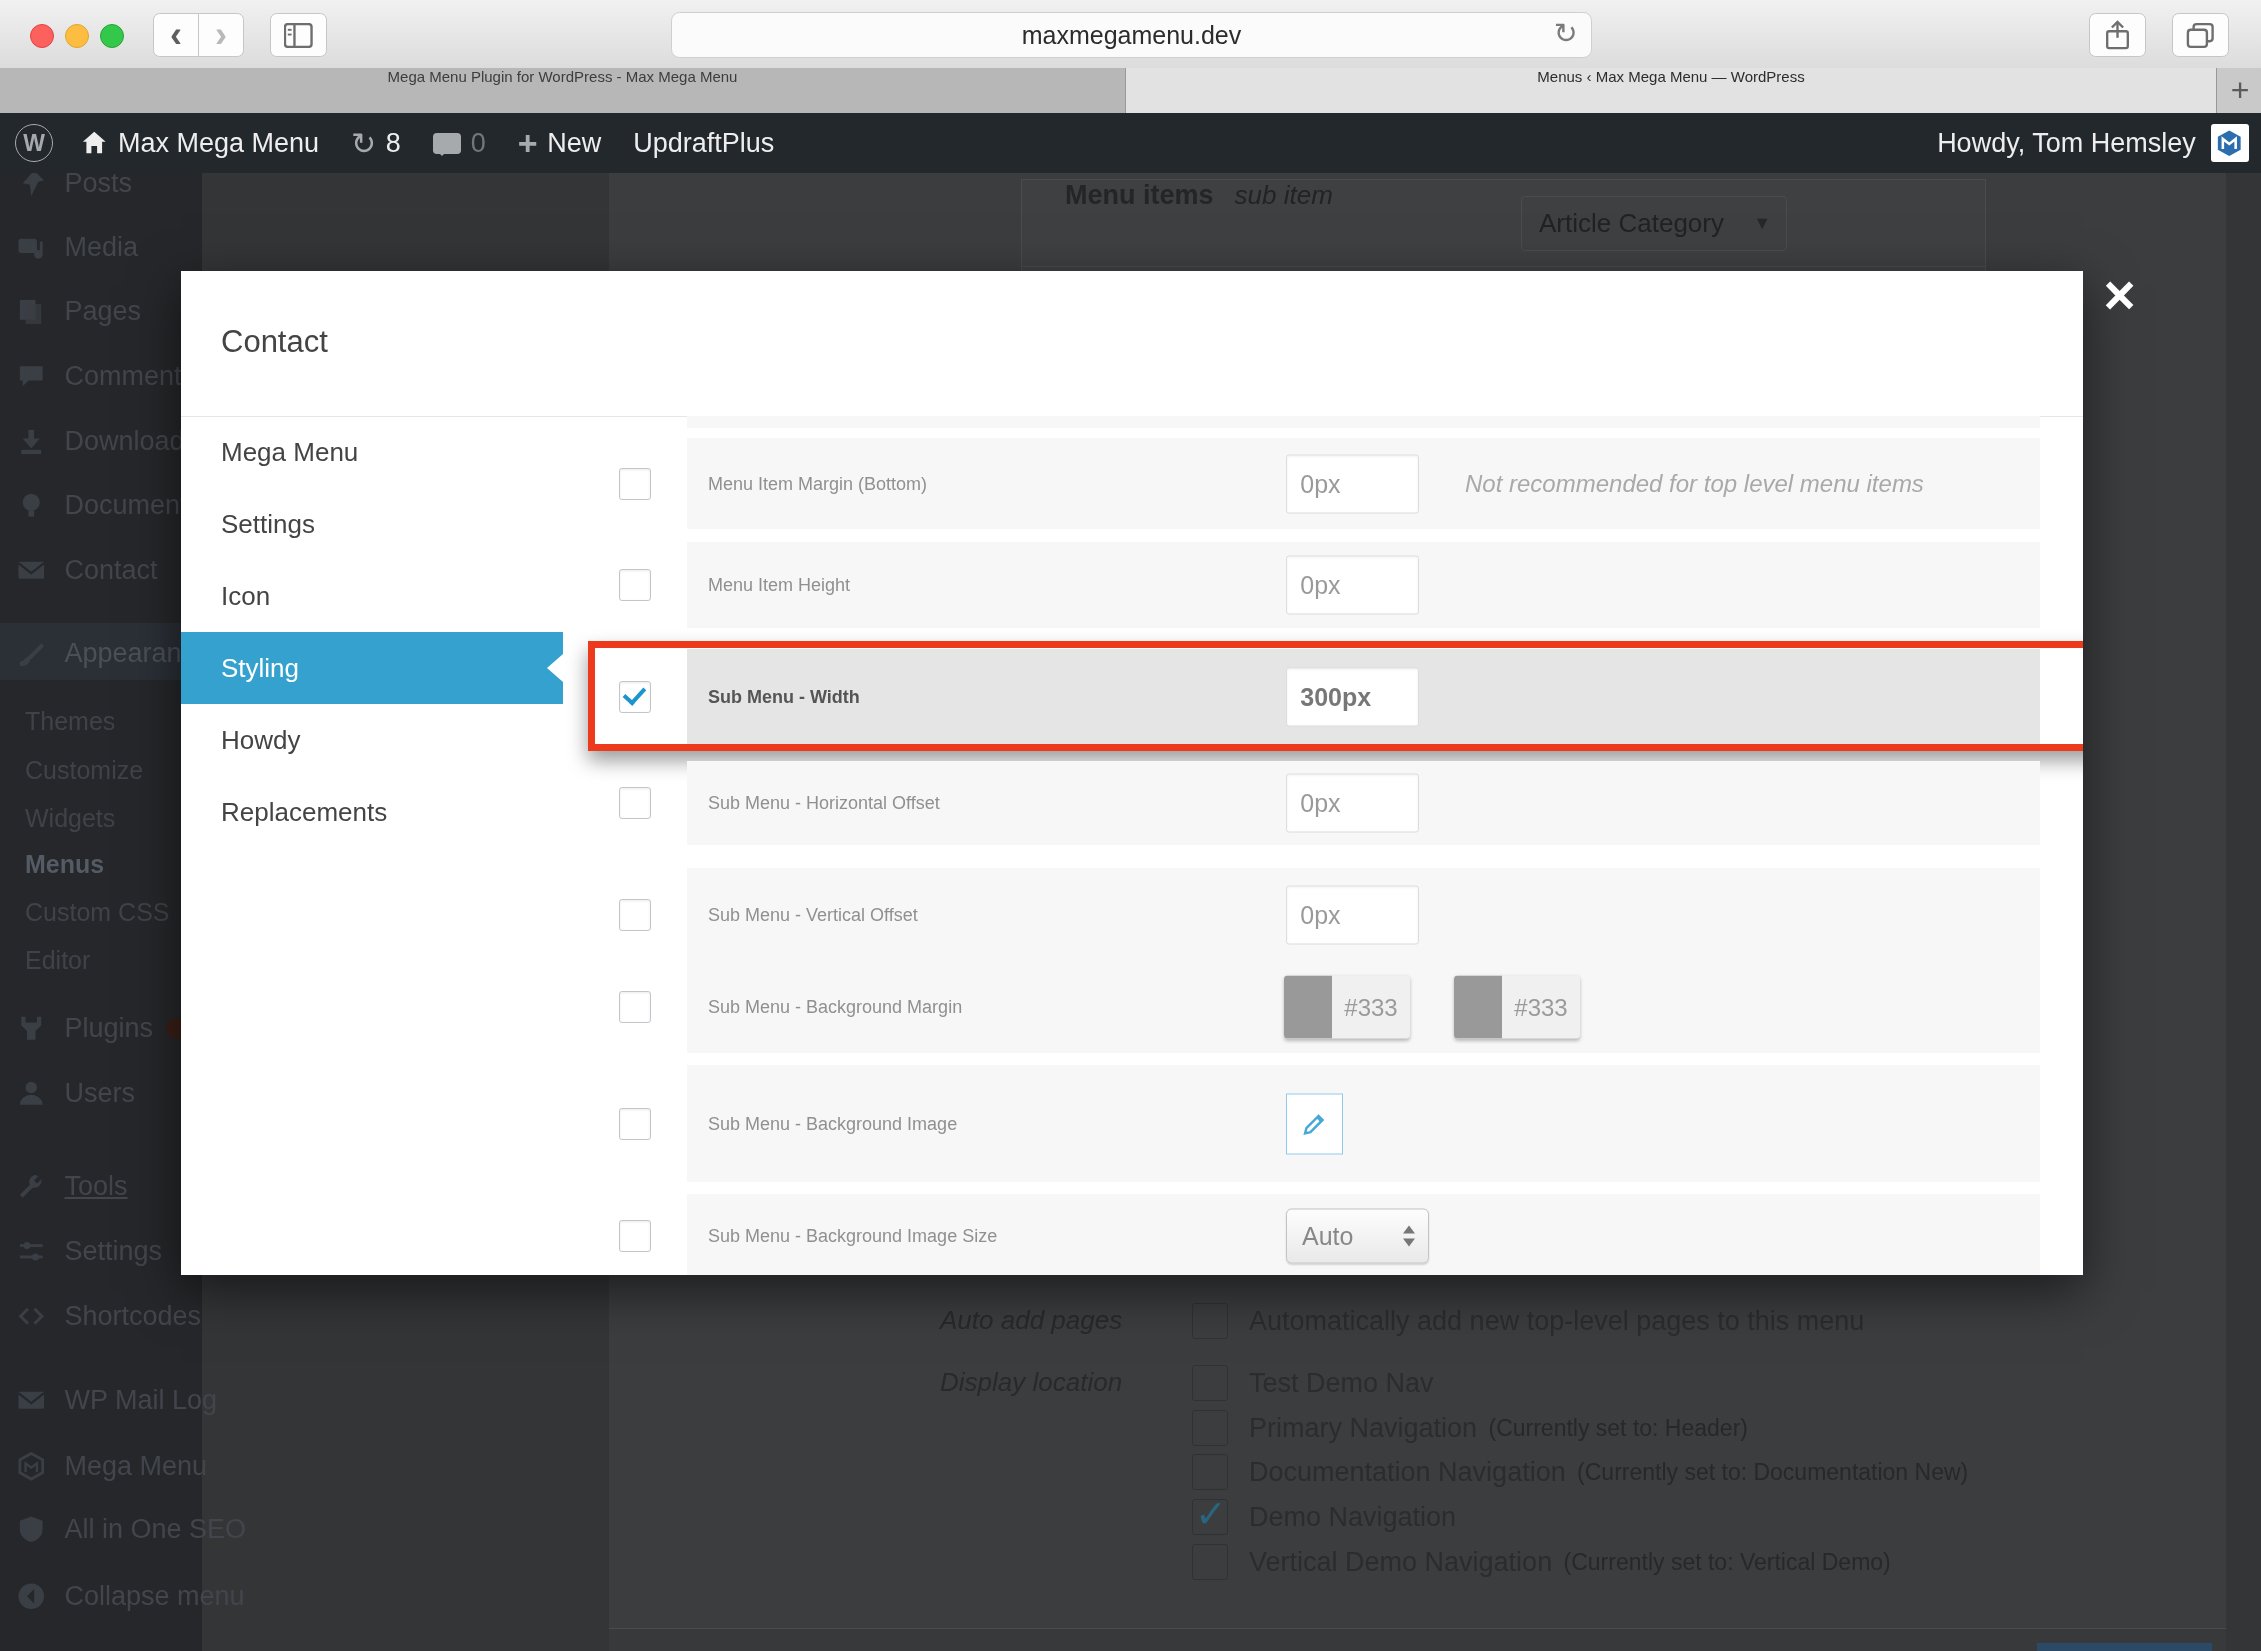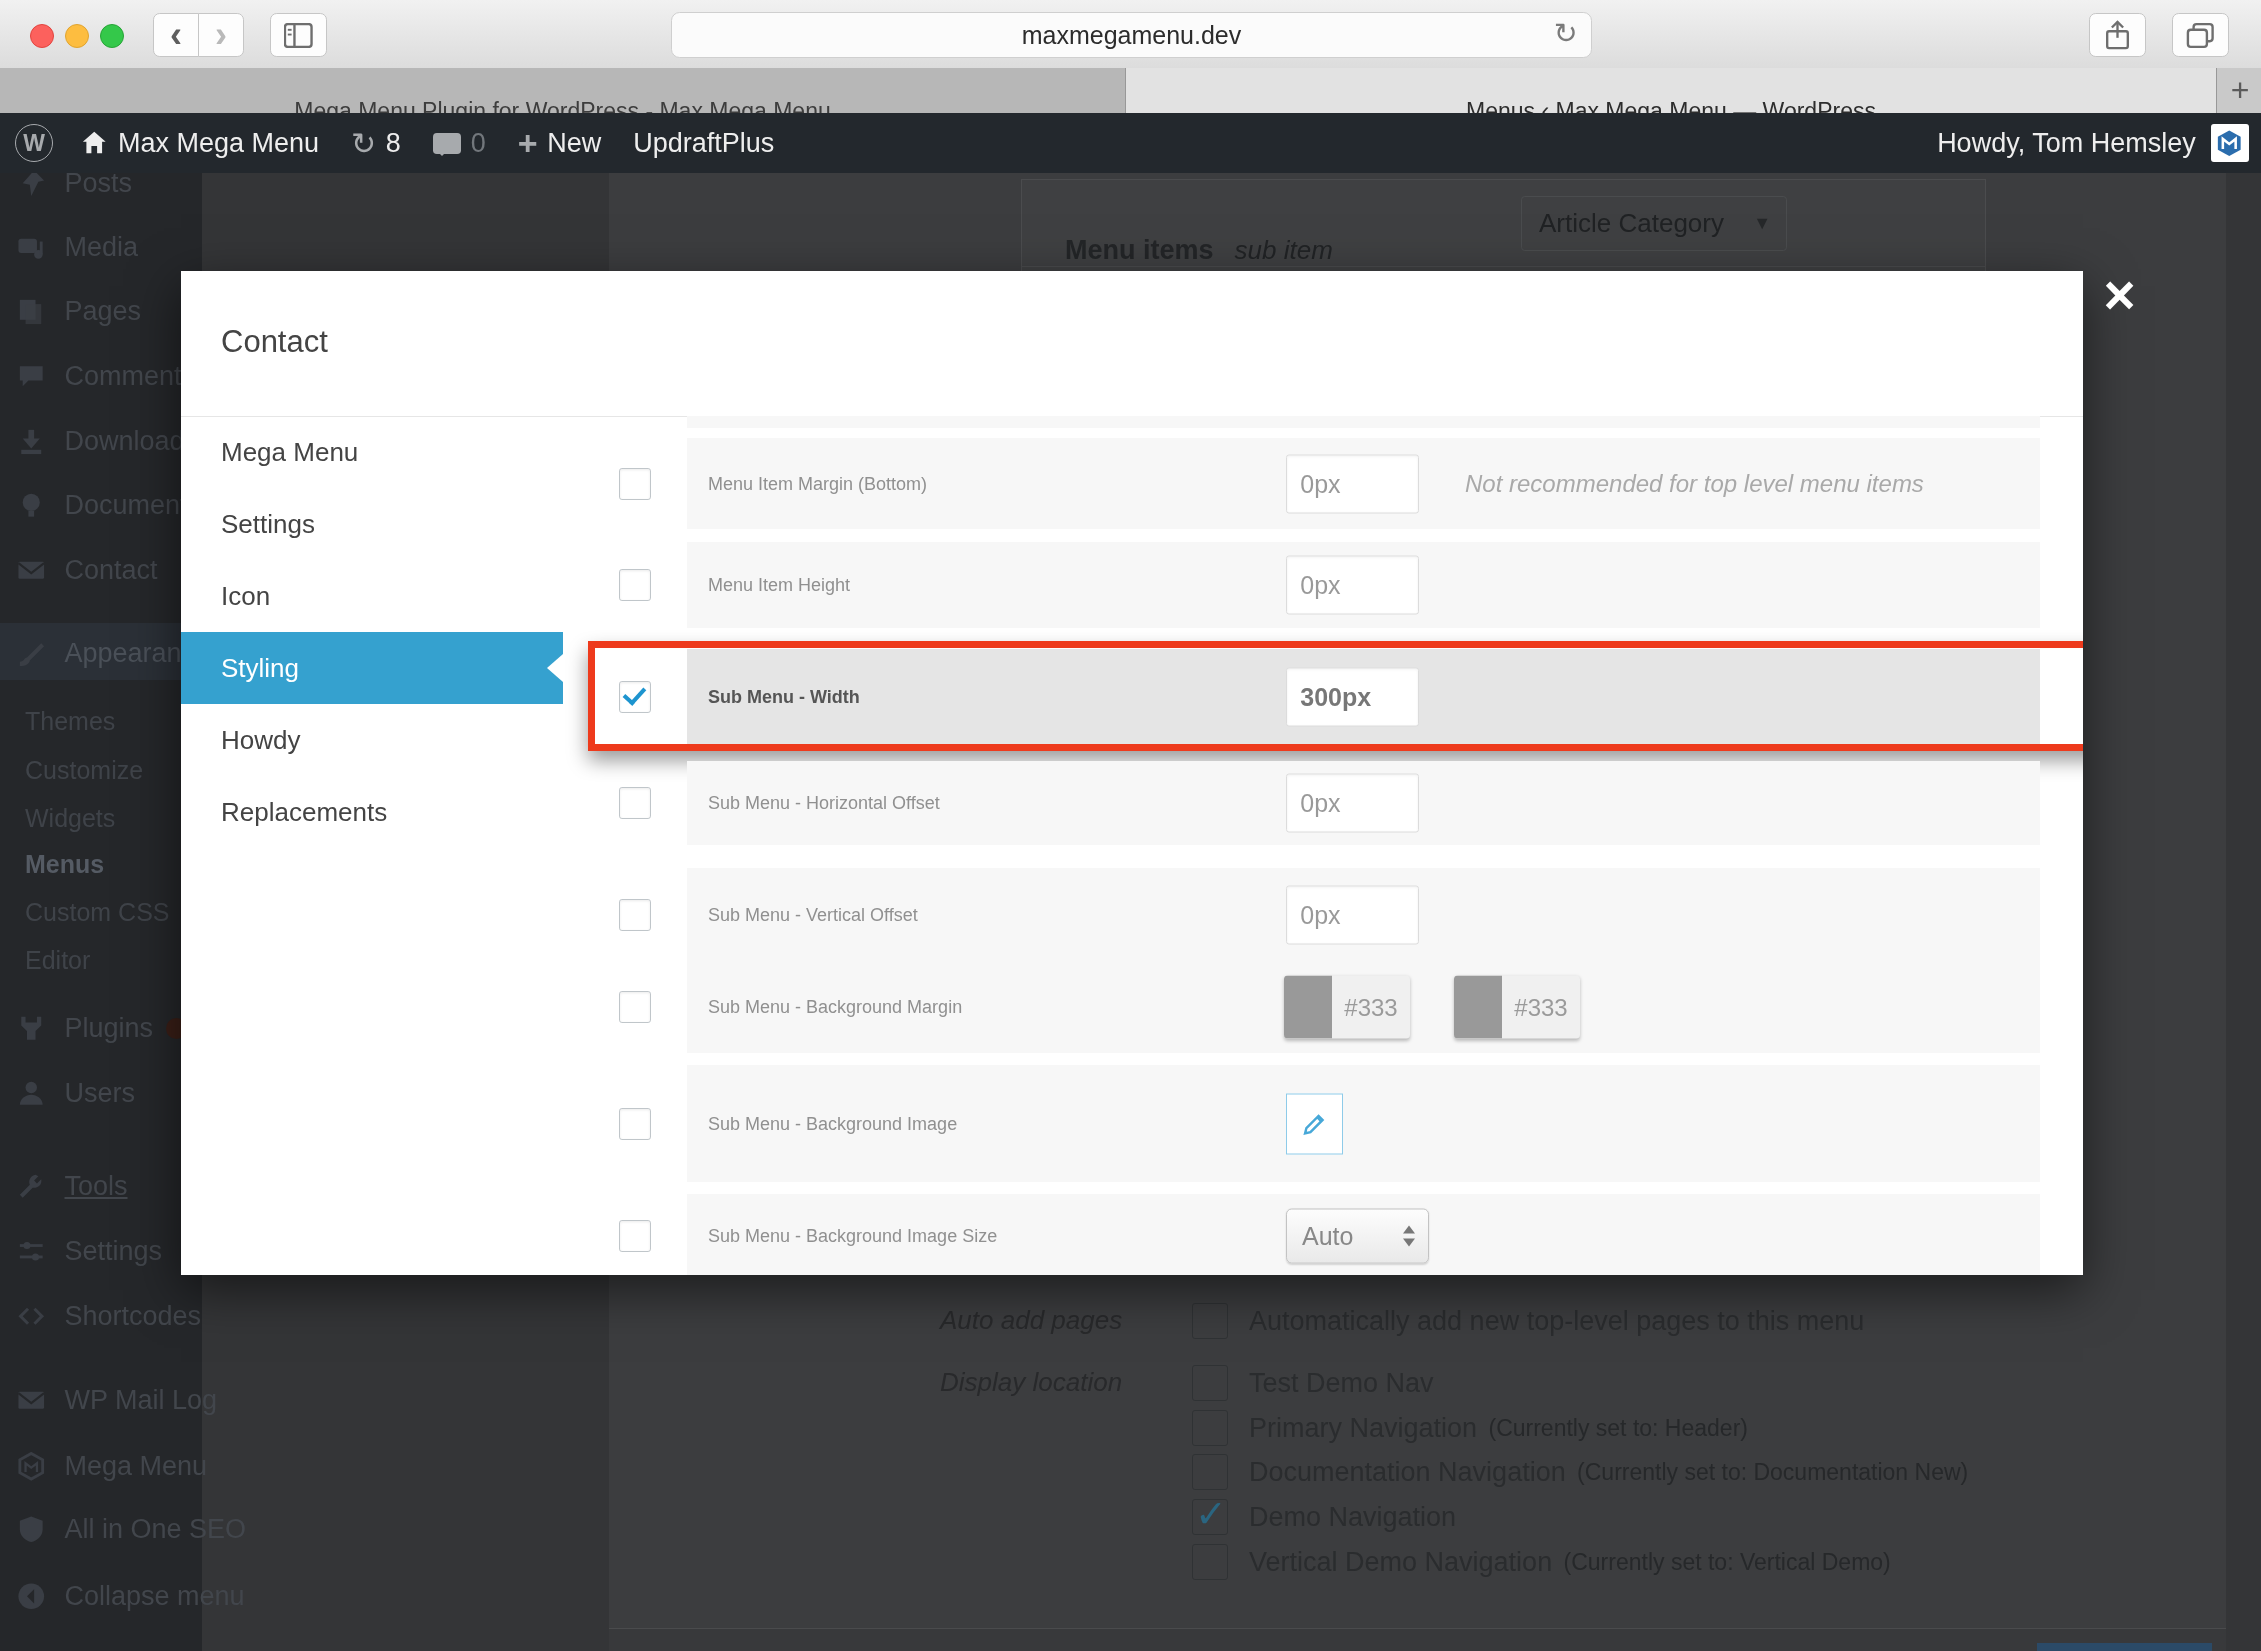--- a/index.html
+++ b/index.html
@@ -18,22 +18,22 @@
     border-radius:6.7px;display:flex;align-items:center;justify-content:center;color:#5f5f5f;}
   .cbtn.dis{color:#b9b9b9;}
   .chev{font-size:36px;line-height:38px;font-weight:bold;}
   .urlfield{position:absolute;left:671px;top:12.4px;width:919px;height:44px;background:#fbfbfb;
     border:1px solid #cfcfcf;border-radius:8.6px;display:flex;align-items:center;justify-content:center;
     font-size:25px;color:#2c2c2c;}
   .reload{position:absolute;right:13.3px;top:3.8px;font-size:28.5px;color:#7b7b7b;}
 
   
   .tabbar{position:absolute;left:0;top:68px;width:2262px;height:45px;background:#b7b7b7;}
-  .tab{position:absolute;top:0;height:57px;display:flex;align-items:flex-end;justify-content:center;
-    font-size:23px;}
+  .tab{position:absolute;top:0;height:57px;display:flex;align-items:flex-start;justify-content:center;
+    font-size:15px;}
   .tab.inactive{left:0;width:1125px;background:#b7b7b7;color:#3d3d3d;border-right:1px solid #989898;}
   .tab.active{left:1126px;width:1090px;background:#e2e2e2;color:#2d2d2d;}
   .newtab{position:absolute;left:2216px;top:0;width:46px;height:45px;background:#c9c9c9;
     border-left:1px solid #989898;display:flex;align-items:center;justify-content:center;
     font-size:32px;color:#5a5a5a;}
 
   
   .adminbar{position:absolute;left:0;top:113px;width:2262px;height:60px;background:#23282d;
     color:#eeeeee;font-size:27px;display:flex;align-items:center;}
   .ab-item{display:flex;align-items:center;margin-right:32px;white-space:nowrap;}
@@ -50,21 +50,21 @@
 
   
   .page{position:absolute;left:0;top:173px;width:2262px;height:1478px;background:#343537;overflow:hidden;}
   .bigcard{position:absolute;left:609px;top:0;width:1617px;height:1455px;background:#3c3d3f;}
   .card-divider{position:absolute;left:609px;top:1455px;width:1617px;height:1px;background:#4a4b4d;}
   .card-foot{position:absolute;left:609px;top:1456px;width:1617px;height:22px;background:#38393b;}
   .savemenu-sliver{position:absolute;left:2037px;top:1470px;width:175px;height:7.6px;background:#2b4a67;}
   .mi-panel{position:absolute;left:1021px;top:5.7px;width:963px;height:105px;background:#3f4042;
     border:1px solid #4b4c4e;}
   .mi-head{position:absolute;left:0;top:0;width:100%;height:86px;border-bottom:1px solid #4b4c4e;
-    display:flex;align-items:flex-end;}
+    display:flex;align-items:flex-start;}
   .mi-title{font-size:27px;font-weight:bold;color:#232527;margin-left:43px;}
   .mi-sub{font-size:26px;font-style:italic;color:#212325;margin-left:21px;}
   .mi-select{position:absolute;left:499px;top:16px;width:264px;height:53px;border:1px solid #4a4c4e;
     border-radius:3.8px;display:flex;align-items:center;color:#202224;font-size:26px;}
   .mi-select .txt{margin-left:17px;}
   .mi-select .car{margin-left:auto;margin-right:15px;font-size:18px;color:#26282a;}
   .dim-label{position:absolute;left:940px;font-size:26px;font-style:italic;color:#28292b;}
   .dim-row{position:absolute;left:1192px;display:flex;align-items:center;height:44px;}
   .dim-cb{width:36px;height:36px;border:1.9px solid #2f3234;border-radius:2.9px;box-sizing:border-box;
     position:relative;flex:none;}

